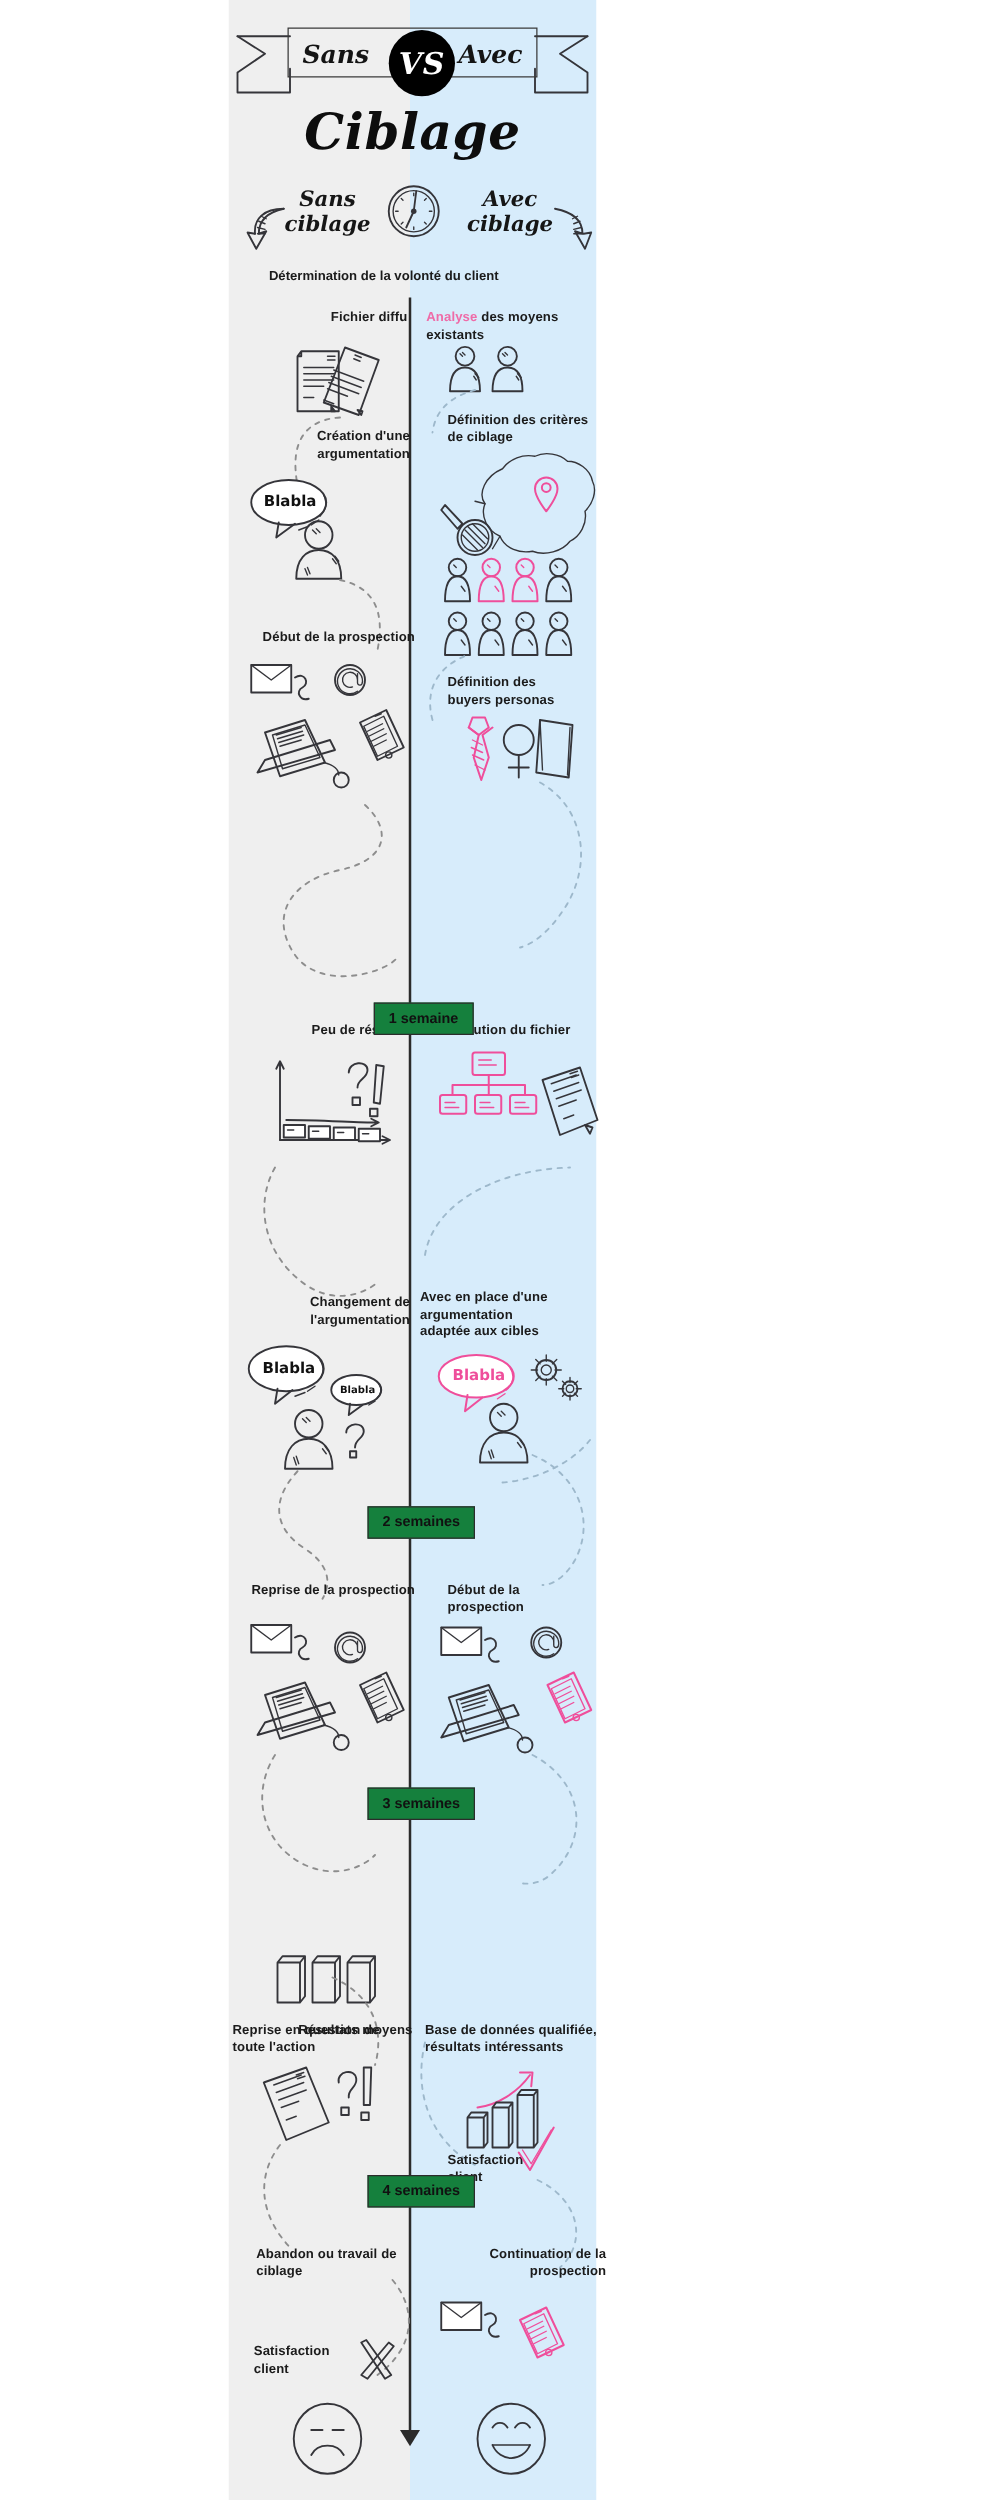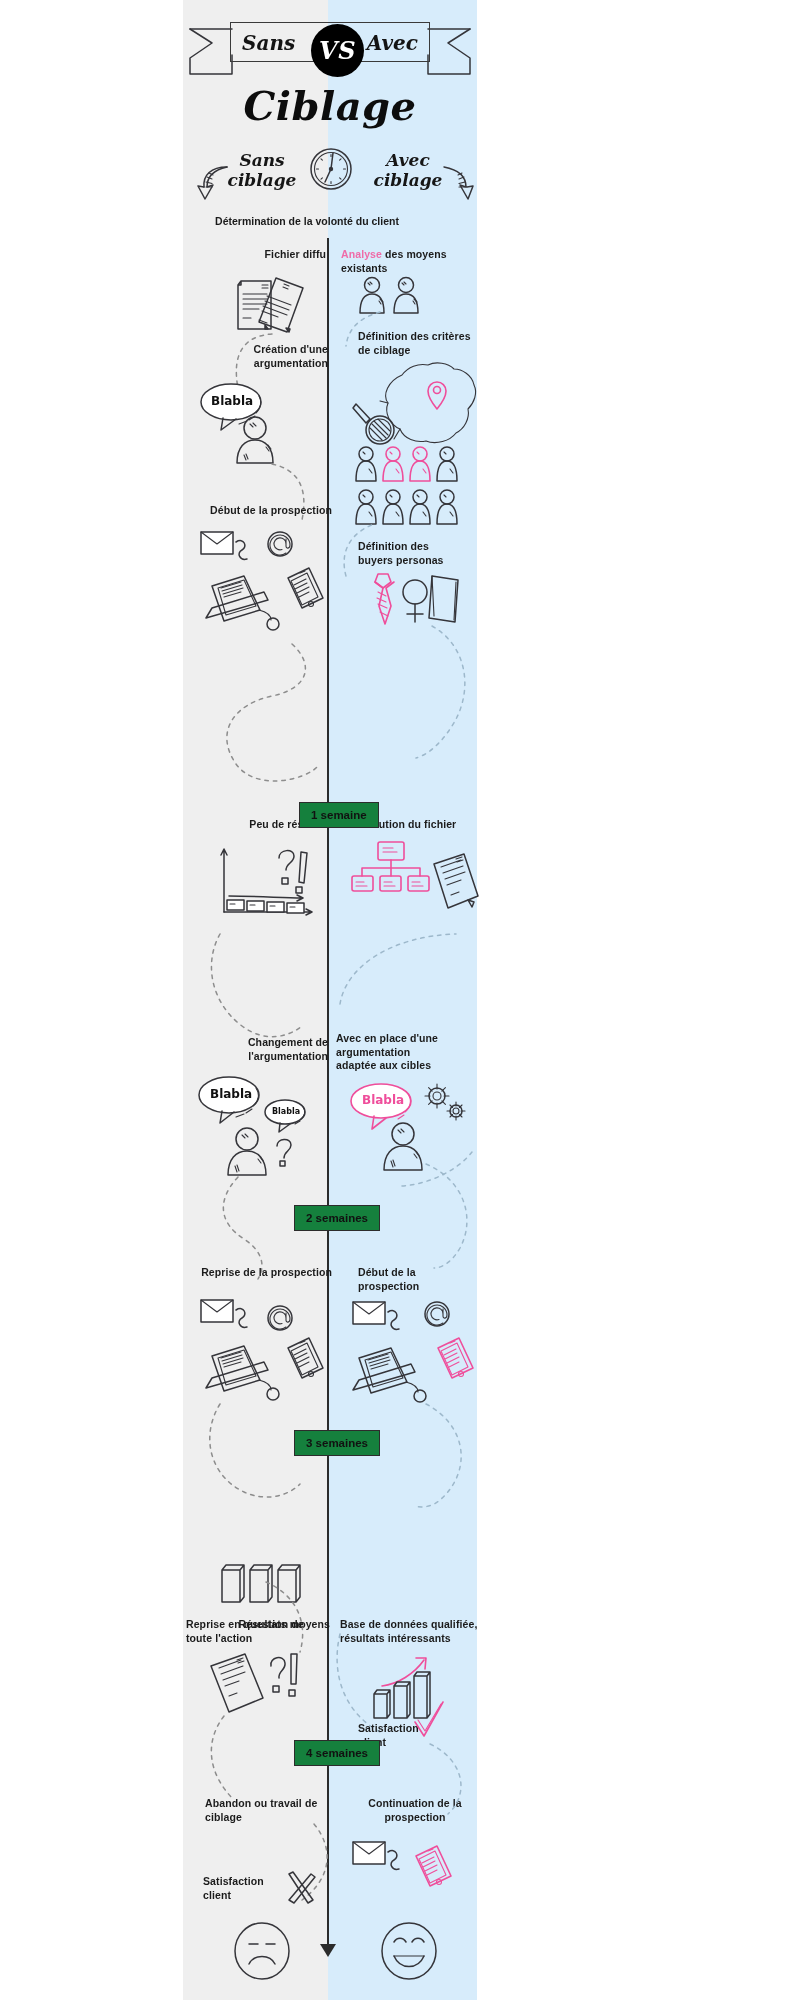--- a/index.html
+++ b/index.html
@@ -676,21 +676,21 @@
     <div>client</div>
   </div>
 
   <div class="dd" style="left:412px; top:1700px;">
     <svg width="34" height="44" viewBox="0 0 34 44">
       <path class="p" d="M3 22 L12 36 L31 2"></path>
       <path class="pt" d="M6 20 L13 31 L29 4"></path>
     </svg>
   </div>
 
-  <div class="lbl" style="left:345px; top:1797px; width:140px; text-align:center;">
+  <div class="lbl" style="left:345px; top:1797px; width:140px; text-align:right;">
     <div>Continuation de la</div>
     <div>prospection</div>
   </div>
 
   <div class="dd" style="left:420px; top:1740px;">
     <svg width="56" height="80" viewBox="0 0 56 80">
         <path class="dashb" d="M10 4 C44 20 50 54 28 74"></path>
       </svg>
   </div>
 

